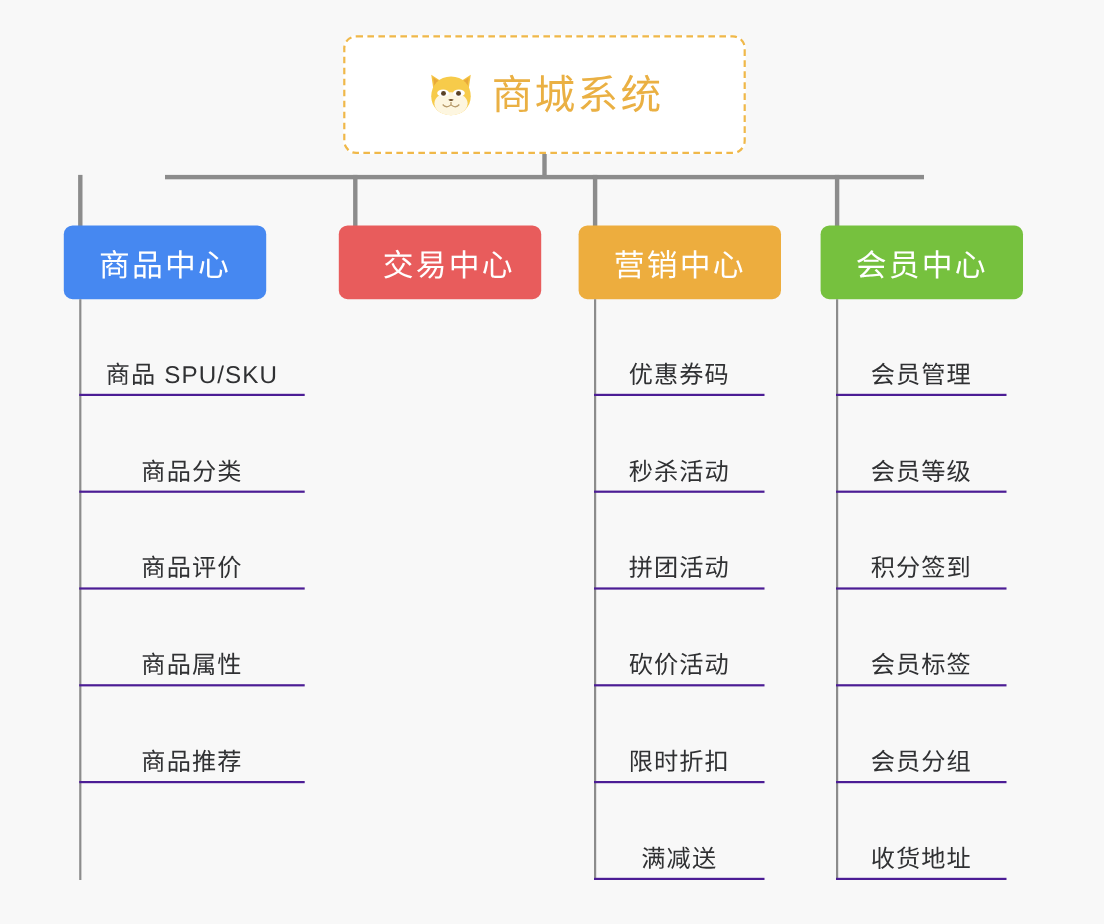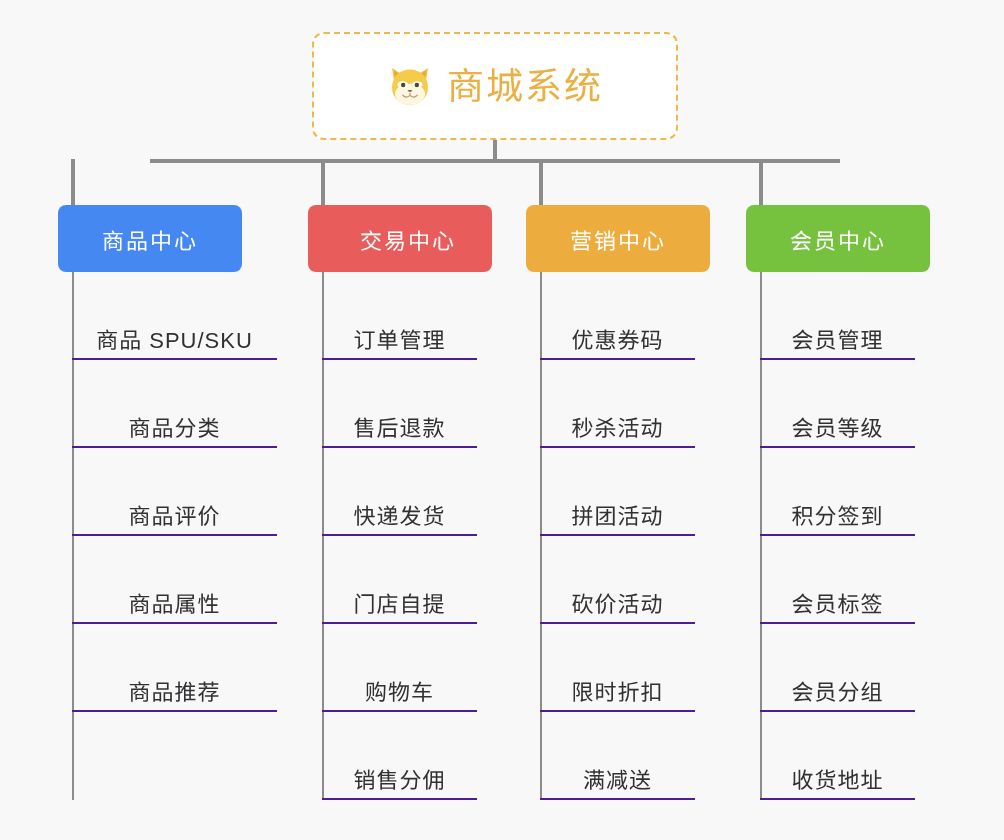--- a/index.html
+++ b/index.html
@@ -81,21 +81,21 @@
   .category-box {
     position: absolute;
     top: 205px;
     height: 67px;
     box-sizing: border-box;
     border-radius: 8px;
     display: flex;
     align-items: center;
     justify-content: center;
     color: #ffffff;
-    font-size: 22px;
+    font-size: 28px;
     letter-spacing: 2px;
     white-space: nowrap;
   }
 
   
   .branch {
     position: absolute;
     top: 272px;
   }
   .branch-spine {
@@ -172,41 +172,20 @@
         <span class="leaf-label">商品属性</span>
       </div>
       <div class="leaf-item" style="top: 352px; width: 205px;">
         <span class="leaf-label">商品推荐</span>
       </div>
     </div>
     <div class="bus-line bus-drop" style="left: 321px;"></div>
     <div class="category-box" style="left: 308px; width: 184px; background: rgb(232, 92, 92); padding-left: 16px;">
       <span>交易中心</span>
     </div>
-    <div class="branch" style="left: 322px; width: 155px; height: 528px;">
-      <div class="branch-spine" style="height: 528px;"></div>
-      <div class="leaf-item" style="top: 0px; width: 155px;">
-        <span class="leaf-label">订单管理</span>
-      </div>
-      <div class="leaf-item" style="top: 88px; width: 155px;">
-        <span class="leaf-label">售后退款</span>
-      </div>
-      <div class="leaf-item" style="top: 176px; width: 155px;">
-        <span class="leaf-label">快递发货</span>
-      </div>
-      <div class="leaf-item" style="top: 264px; width: 155px;">
-        <span class="leaf-label">门店自提</span>
-      </div>
-      <div class="leaf-item" style="top: 352px; width: 155px;">
-        <span class="leaf-label">购物车</span>
-      </div>
-      <div class="leaf-item" style="top: 440px; width: 155px;">
-        <span class="leaf-label">销售分佣</span>
-      </div>
-    </div>
     <div class="bus-line bus-drop" style="left: 539px;"></div>
     <div class="category-box" style="left: 526px; width: 184px; background: rgb(237, 173, 62);">
       <span>营销中心</span>
     </div>
     <div class="branch" style="left: 540px; width: 155px; height: 528px;">
       <div class="branch-spine" style="height: 528px;"></div>
       <div class="leaf-item" style="top: 0px; width: 155px;">
         <span class="leaf-label">优惠券码</span>
       </div>
       <div class="leaf-item" style="top: 88px; width: 155px;">

